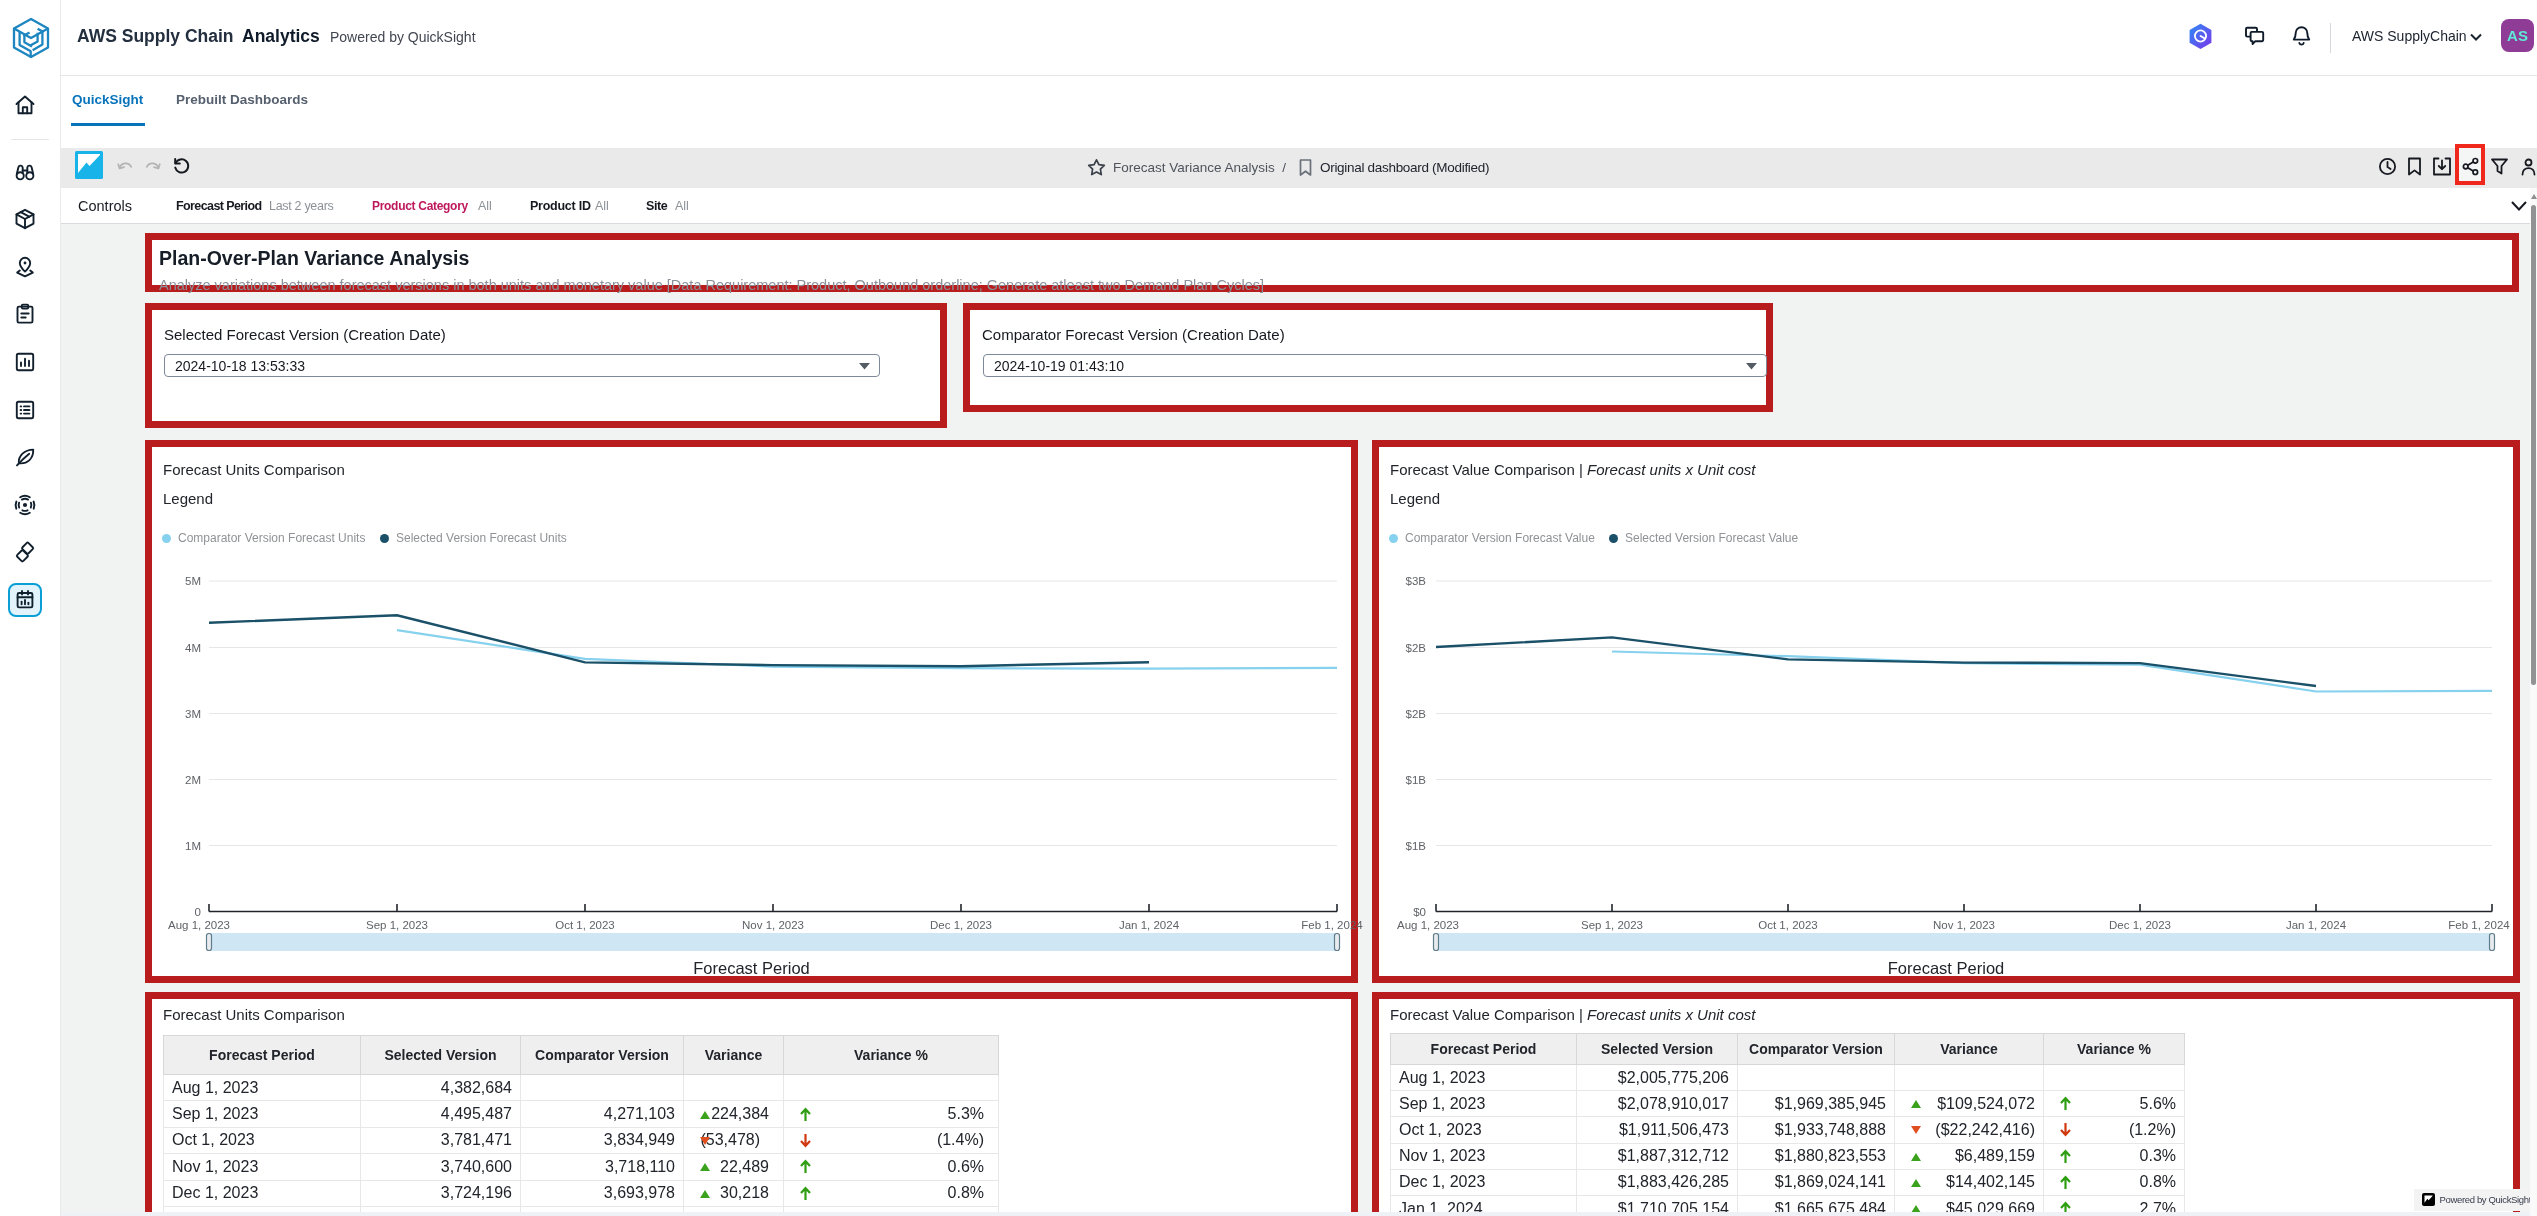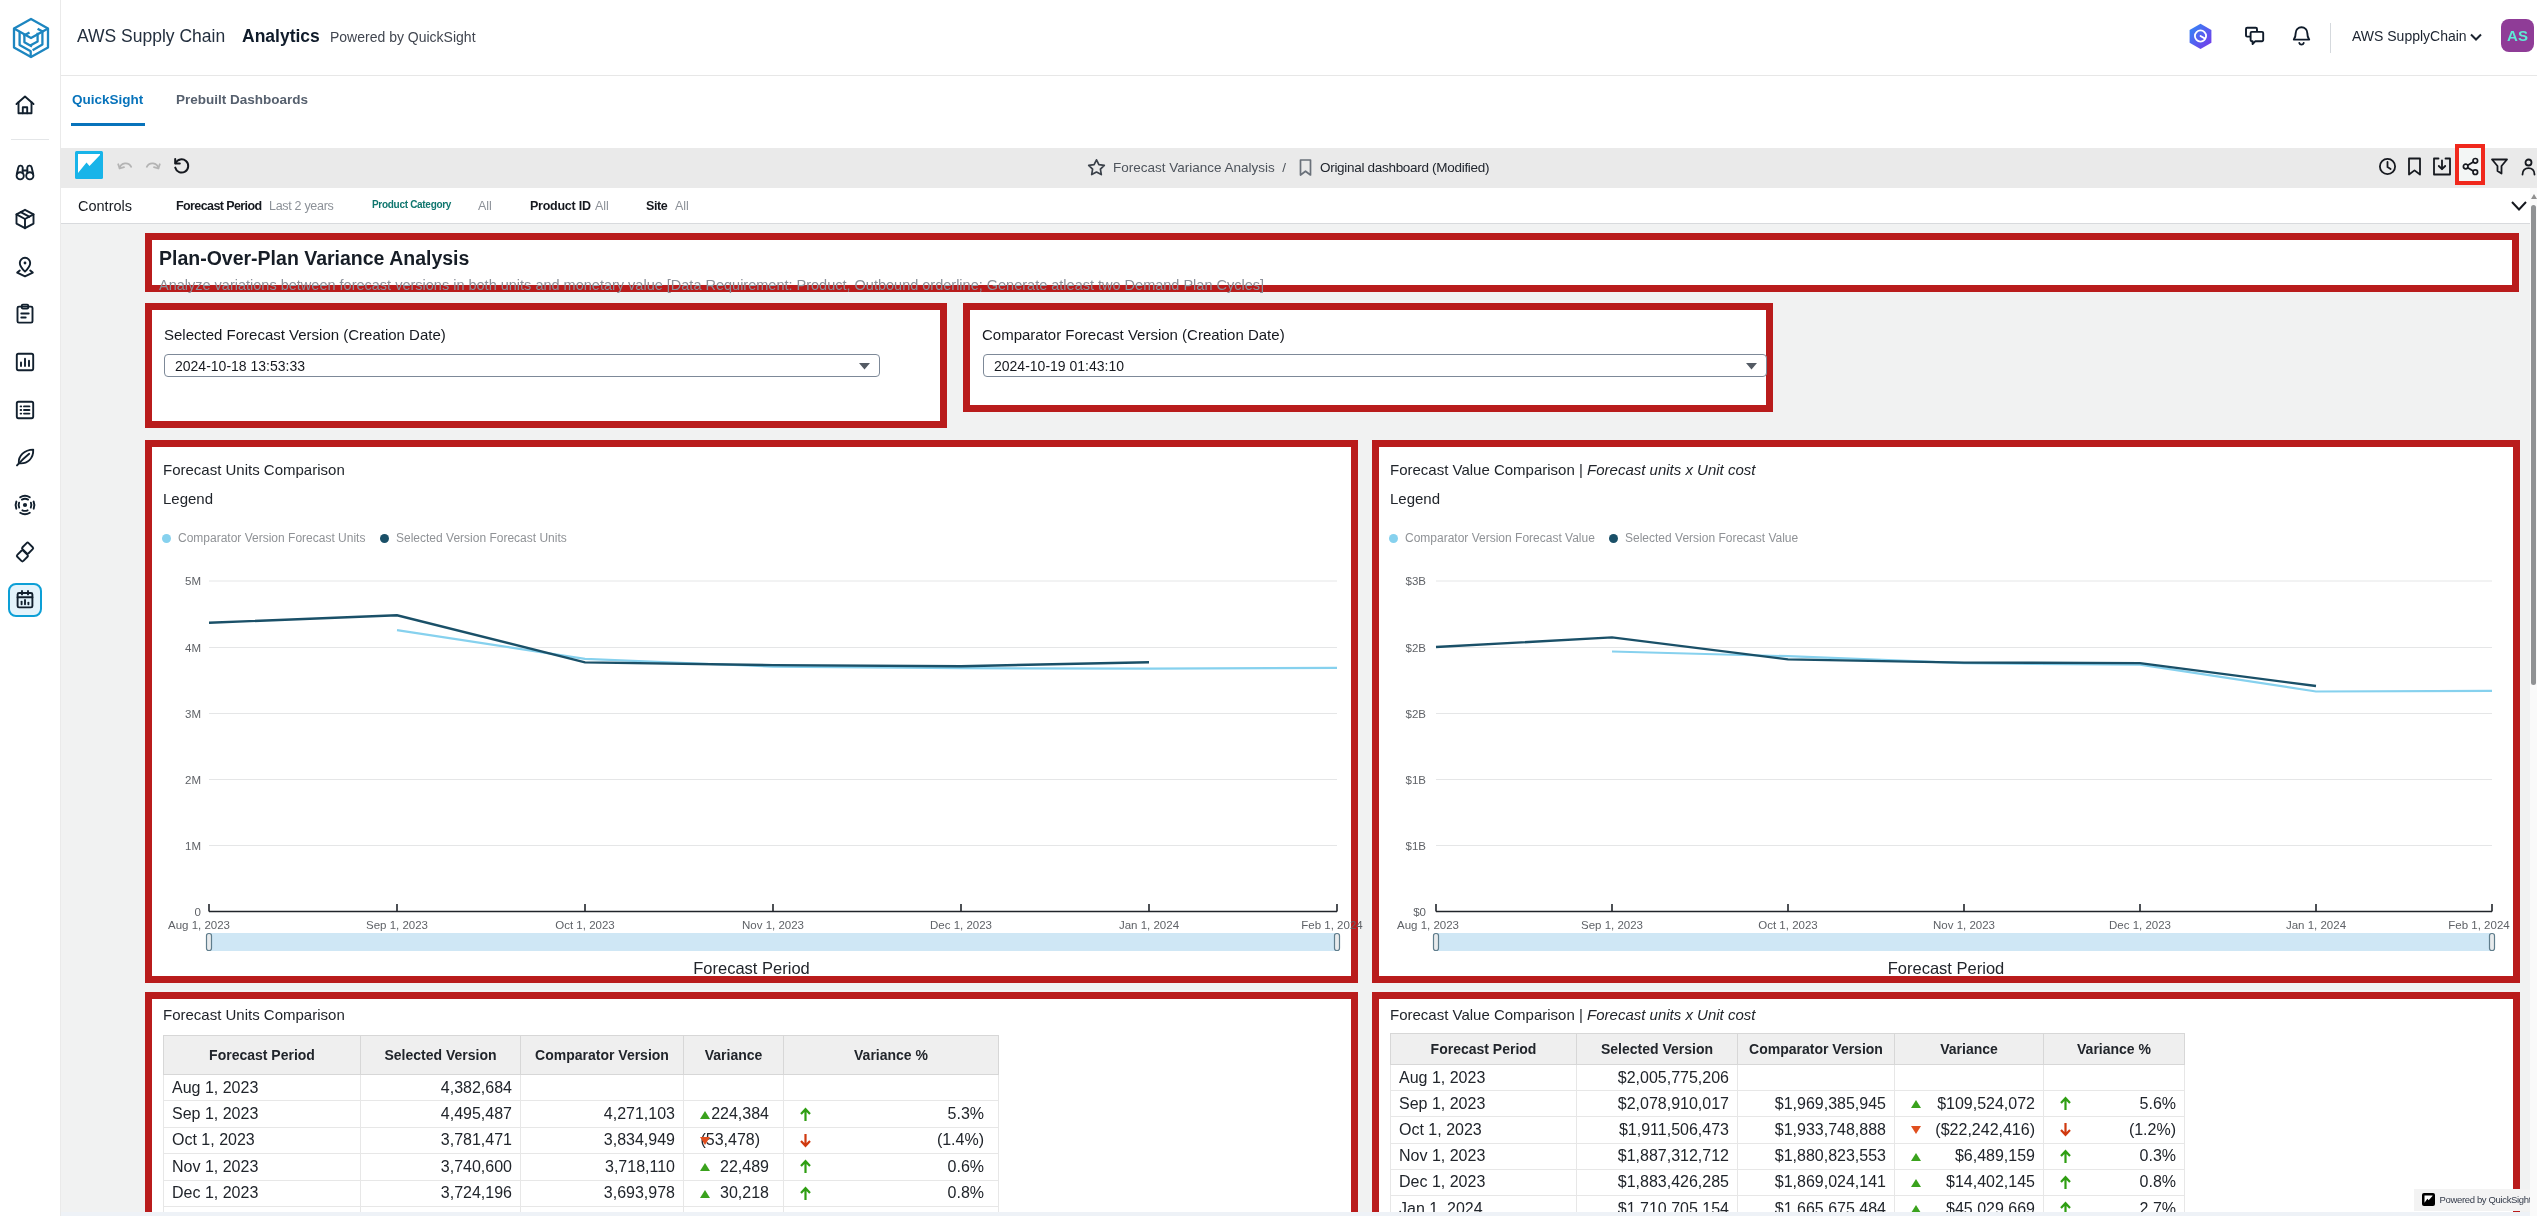--- a/index.html
+++ b/index.html
@@ -115,21 +115,21 @@
       <path d="M4.6 9.2 H19.4"></path>
       <path d="M9 3 v3.4"></path>
       <path d="M15 3 v3.4"></path>
       <path d="M8.6 16.2 v-2.6"></path>
       <path d="M12 16.2 v-4.2"></path>
       <path d="M15.4 16.2 v-1.6"></path>
 </svg>
 </div>
 
 <div class="abs" id="hdr" style="left:0;top:0;width:2537px;height:76px;background:#fff;border-bottom:1px solid #e7e7e7;box-sizing:border-box;z-index:4;">
-<div class="abs nowrap" style="left:77px;top:26px;font-size:17.5px;font-weight:normal;color:#232f3e;">AWS Supply Chain</div>
+<div class="abs nowrap" style="left:77px;top:26px;font-size:17.5px;font-weight:bold;color:#232f3e;">AWS Supply Chain</div>
 <div class="abs nowrap" style="left:242px;top:26px;font-size:17.5px;font-weight:bold;color:#0f1b2a;">Analytics</div>
 <div class="abs nowrap" style="left:330px;top:29px;font-size:14px;color:#414650;">Powered by QuickSight</div>
 
 <svg class="abs" style="left:2188px;top:23px" width="25" height="26" viewBox="0 0 25 26">
 <defs>
         <linearGradient id="qg" x1="0" y1="0" x2="1" y2="1">
           <stop offset="0" stop-color="#2f8bf7"></stop>
           <stop offset="1" stop-color="#7a35e8"></stop>
         </linearGradient>
       </defs>
@@ -219,21 +219,21 @@
 <svg class="abs" style="left:2458px;top:9px" width="19" height="19" viewBox="0 0 19 19" fill="none" stroke="#16191f" stroke-width="1.8" stroke-linecap="round">
 <circle cx="9.5" cy="5.5" r="3"></circle>
       <path d="M3.5 17.5 c0-4.2 2.7-6.4 6-6.4 s6 2.2 6 6.4"></path>
 </svg>
 </div>
 
 <div class="abs" id="controls" style="left:61px;top:188px;width:2476px;height:36px;background:#fff;border-bottom:1px solid #d8dadd;box-sizing:border-box;font-size:14.5px;">
 <div class="abs nowrap" style="left:17px;top:10px;font-size:14.5px;color:#16191f;">Controls</div>
 <div class="abs nowrap" style="left:115px;top:11px;font-size:12.5px;letter-spacing:-0.6px;font-weight:bold;color:#16191f;">Forecast Period</div>
 <div class="abs nowrap" style="left:208px;top:11px;font-size:12.5px;letter-spacing:-0.3px;color:#8c9198;">Last 2 years</div>
-<div class="abs nowrap" style="left:311px;top:11px;font-size:10px;letter-spacing:-0.3px;font-weight:bold;color:#0f766e;">Product Category</div>
+<div class="abs nowrap" style="left:311px;top:11px;font-size:12px;letter-spacing:-0.3px;font-weight:bold;color:#be185d;">Product Category</div>
 <div class="abs nowrap" style="left:417px;top:11px;font-size:12.5px;color:#8c9198;">All</div>
 <div class="abs nowrap" style="left:469px;top:11px;font-size:12.5px;letter-spacing:-0.25px;font-weight:bold;color:#16191f;">Product ID</div>
 <div class="abs nowrap" style="left:534px;top:11px;font-size:12.5px;color:#8c9198;">All</div>
 <div class="abs nowrap" style="left:585px;top:11px;font-size:12.5px;letter-spacing:-0.4px;font-weight:bold;color:#16191f;">Site</div>
 <div class="abs nowrap" style="left:614px;top:11px;font-size:12.5px;color:#8c9198;">All</div>
 <svg class="abs" style="left:2449px;top:11px" width="18" height="14" viewBox="0 0 18 14" fill="none" stroke="#16191f" stroke-width="2">
       <path d="M2 3 L9 10.5 L16 3"></path>
     </svg>
 </div>
 

